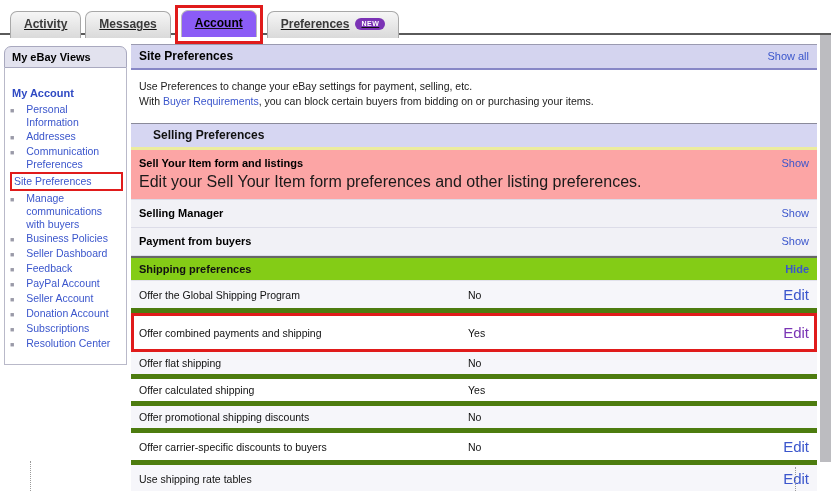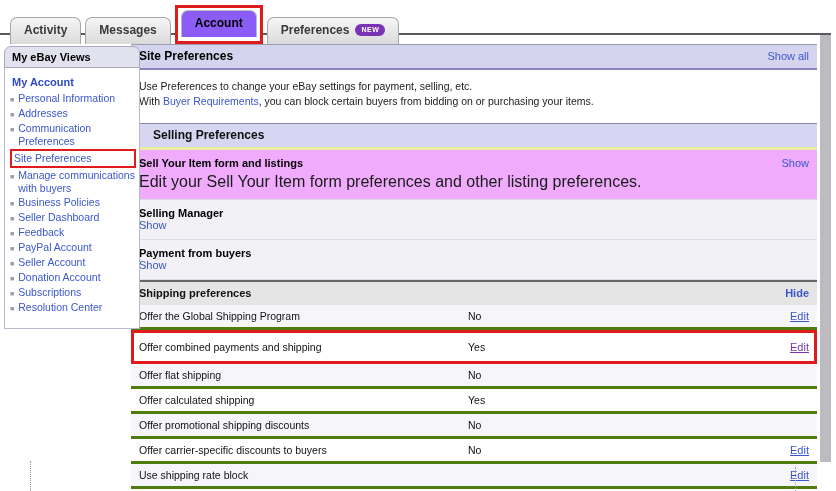--- a/index.html
+++ b/index.html
@@ -5,81 +5,81 @@
   * { box-sizing: border-box; }
   html,body { margin:0; padding:0; }
   body {
     width:836px; height:491px; overflow:hidden; position:relative;
     background:#fff; font-family:"Liberation Sans", sans-serif; color:#111;
   }
   .lnk { color:#3b56cc; cursor:pointer; text-decoration:none; font-size:11px; }
   .lnk.visited { color:#7a35b5; }
 
   
-  .tabs { position:absolute; left:10px; top:5px; display:flex; align-items:flex-end; z-index:3; }
+  .tabs { position:absolute; left:10px; top:5px; display:flex; align-items:center; z-index:3;text-decoration:underline; }
   .tabline { position:absolute; left:0; top:33px; width:831px; height:2px; background:#5a5a5a; z-index:1; }
   .tab {
     background:linear-gradient(#f6f6f6,#dadada); border:1px solid #a8a8a8; border-bottom:none;
     border-radius:7px 7px 0 0; padding:5px 13px 7px; font-weight:bold; font-size:12px; color:#3a3a3a;
     margin-right:4px; display:flex; gap:6px; align-items:center; white-space:nowrap; cursor:pointer;
   }
   .tab.selected { background:#8b5cf6; color:#000; }
   .red-frame-tab {
     border:3px solid #e01b1b; background:#fff; padding:2px 3px 4px; margin-right:4px;
     position:relative; z-index:4;
   }
   .red-frame-tab .tab { margin-right:0; border-color:#bbb; }
   .badge {
     background:#7b33b5; color:#fff; font-size:7px; font-weight:bold; letter-spacing:.5px;
     padding:2px 6px 3px; border-radius:8px; line-height:1;
   }
 
   
-  .sidebar { position:absolute; left:4px; top:46px; width:136px; z-index:2; }
+  .sidebar { position:absolute; left:4px; top:46px; width:123px; z-index:2; }
   .sb-header {
     background:#e2e2ee; border:1px solid #a9a9bf; border-radius:7px 7px 0 0;
     font-size:11px; font-weight:bold; padding:4px 7px; color:#000;
   }
   .sb-body { border:1px solid #b9b9c9; border-top:none; background:#fff; padding:7px 3px 12px 5px; }
-  .sb-section { color:#2f49c3; font-weight:bold; font-size:11px; margin:1px 0 4px 2px; cursor:pointer; }
-  .sb-item { display:flex; gap:4px; line-height:13px; font-size:10.5px; color:#3b56cc; margin:1px 0; cursor:pointer; }
+  .sb-section { color:#2f49c3; font-weight:bold; font-size:11px; margin:12px 0 4px 2px; cursor:pointer; }
+  .sb-item { display:flex; gap:12px; line-height:13px; font-size:10.5px; color:#3b56cc; margin:1px 0; cursor:pointer; }
   .sb-item .bullet { color:#9a9aa8; font-size:7px; line-height:13px; padding-top:1px; }
   .sb-item.hl { border:2px solid #e01b1b; padding:1px 2px; margin:1px 0 1px 0; }
 
   
   .main { position:absolute; left:131px; top:44px; width:686px; background:#fff; }
   .m-header {
     display:flex; justify-content:space-between; align-items:center;
     background:#d4d4ef; border-top:1px solid #9a9ab0; border-bottom:2px solid #8787c6;
     padding:4px 8px 5px;
   }
   .m-title { font-size:12px; font-weight:bold; color:#000; }
   .intro { padding:9px 8px 14px; font-size:10.5px; line-height:15px; color:#1a1a1a; }
   .sec-header {
     display:flex; justify-content:space-between; align-items:center;
     background:#d6d6f2; border-top:1px solid #8a8a9a; border-bottom:3px solid #ecec9e;
     padding:4px 22px 5px; font-size:12px; font-weight:bold;
   }
-  .block { display:flex; justify-content:space-between; padding:7px 8px 8px; border-bottom:1px solid #dcdce8; background:#f0abfc; }
-  .block.alt { background:#f1f1f6;flex-direction:column; }
+  .block { display:flex; justify-content:space-between; padding:7px 8px 8px; border-bottom:1px solid #dcdce8; background:#fca5a5; }
+  .block.alt { background:#f1f1f6; }
   .block-title { font-size:11px; font-weight:bold; color:#000; }
   .block-desc { font-size:16px; font-weight:normal; margin-top:4px; color:#1a1a1a; }
 
   .ship { border-top:2px solid #666; }
   .ship-header {
     display:flex; justify-content:space-between; align-items:flex-start;
-    padding:5px 8px; border-bottom:1px solid #e2e2ec; font-size:11px; font-weight:bold; background:#e5e5e5;
+    padding:5px 8px; border-bottom:1px solid #e2e2ec; font-size:11px; font-weight:bold; background:#84cc16;
   }
   .ship-row {
     display:grid; grid-template-columns:329px 1fr auto; align-items:center;
-    padding:5px 8px; font-size:10.5px; border-bottom:3px solid #4d7c0f; background:#fff;
+    padding:5px 8px; font-size:10.5px; border-bottom:5px solid #4d7c0f; background:#fff;
   }
   .ship-row.alt { background:#f6f6fa; }
   .ship-row.hl { border:3px solid #e01b1b; padding:8px 5px; }
-  .ship-row .lnk { font-size:11px; justify-self:end;text-decoration:underline; }
+  .ship-row .lnk { font-size:15px; justify-self:end; }
   .cb {
     display:inline-block; width:9px; height:9px; border:1px solid #8a8a8a; background:#fff;
     vertical-align:-1px; margin-right:4px; cursor:pointer;
   }
 
   
   .scroll-strip { position:absolute; left:820px; top:35px; width:11px; height:427px; background:#bcbcc0; }
   .dot-l { position:absolute; left:30px; top:461px; height:30px; width:0; border-left:1px dotted #9a9a9a; }
   .dot-r { position:absolute; left:795px; top:467px; height:24px; width:0; border-left:1px dotted #9a9a9a; }
 </style>
@@ -236,21 +236,21 @@
     <span>Offer promotional shipping discounts</span>
     <span><span>No</span></span>
 
   </div>
         <div class="ship-row">
     <span>Offer carrier-specific discounts to buyers</span>
     <span><span>No</span></span>
     <span class="lnk">Edit</span>
   </div>
         <div class="ship-row alt">
-    <span>Use shipping rate block</span>
+    <span>Use shipping rate tables</span>
     <span><span></span></span>
     <span class="lnk">Edit</span>
   </div>
         <div class="ship-row">
     <span><span>No</span></span>
     <span class="lnk">Edit</span>
   </div>
         <div class="ship-row alt">
     <span>Require phone number for shipping</span>
     <span><span class="cb"></span><span>Yes</span></span>

